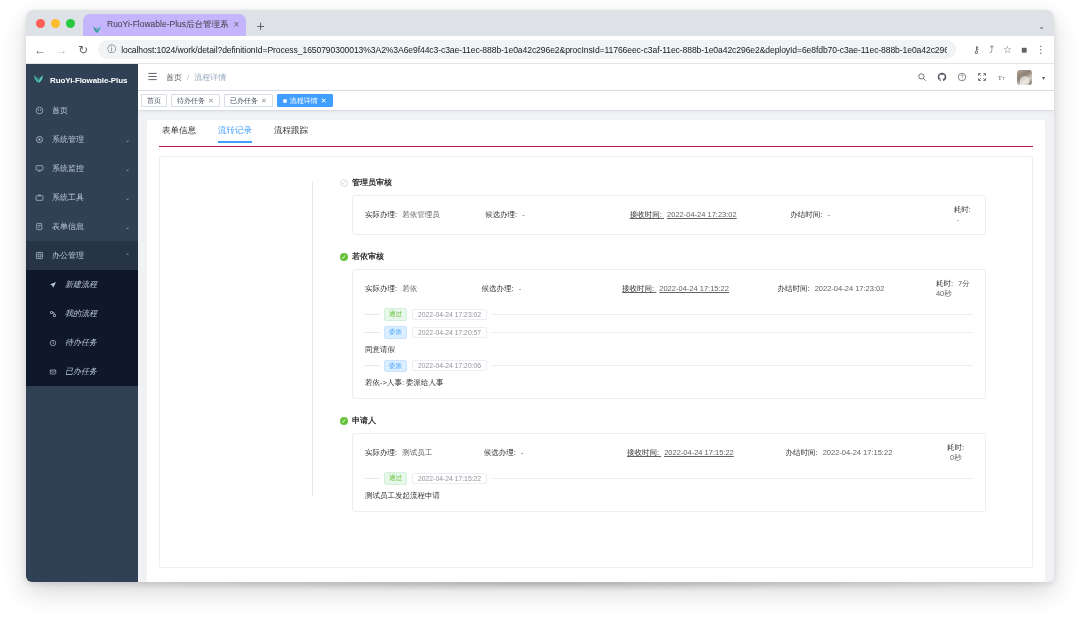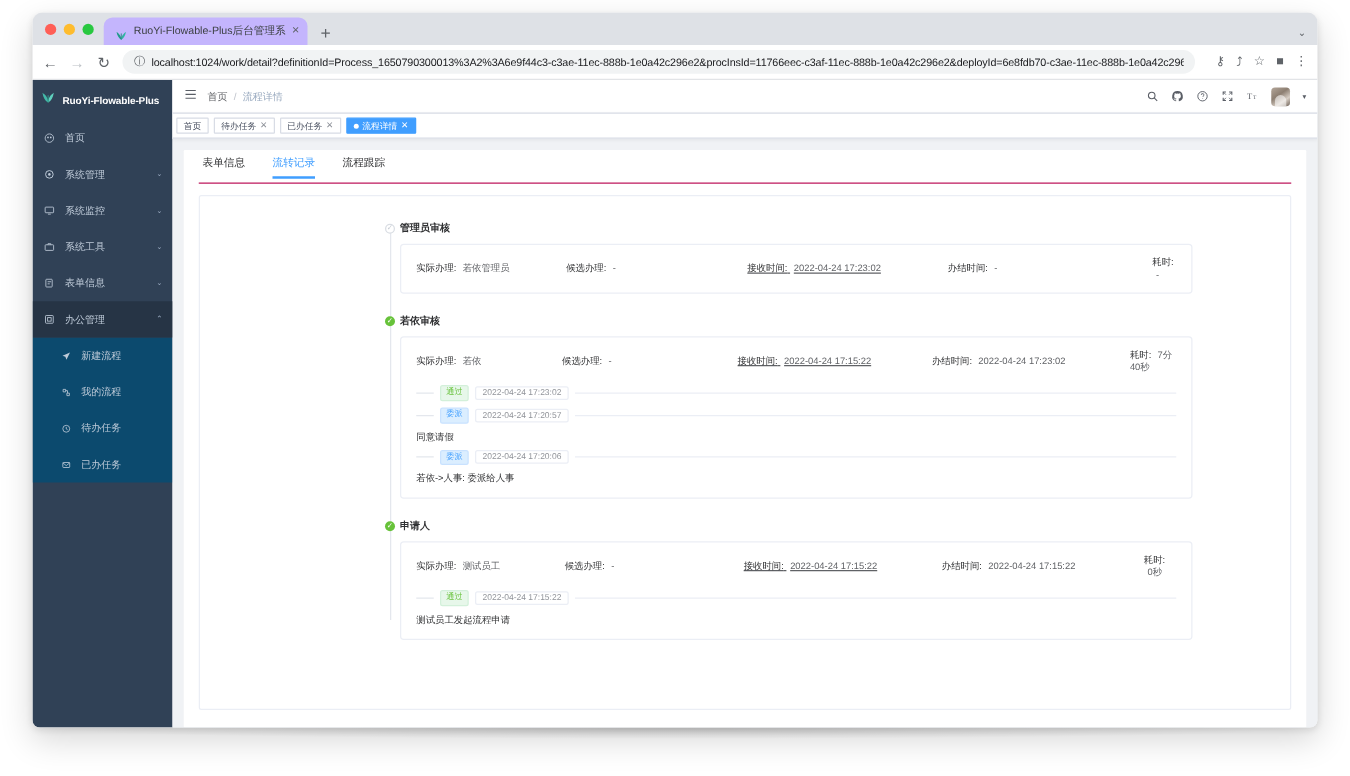--- a/index.html
+++ b/index.html
@@ -108,21 +108,21 @@
     padding: 0 8px;
     gap: 7px;
     color: #bfcbd9;
     font-size: 8px;
     position: relative;
   }
   .menu-item .mi-icon { width: 11px; flex: 0 0 11px; display: flex; align-items: center; justify-content: center; color: #bfcbd9; }
   .menu-item .mi-label { flex: 1 1 auto; white-space: nowrap; }
   .menu-item .mi-arrow { font-size: 6px; color: #97a8be; }
   .menu-item.open { background: #263445; }
-  .submenu { background: #0c4a6e; }
+  .submenu { background: #0f172a; font-style: italic; }
   .submenu .menu-item { padding-left: 22px; font-size: 8px; }
   .submenu .menu-item .mi-icon { width: 10px; flex: 0 0 10px; }
 
   
   #main { flex: 1 1 auto; display: flex; flex-direction: column; min-width: 0; background:#f0f2f5; }
 
   #navbar {
     height: 26px;
     background: #ffffff;
     display: flex; align-items: center;
@@ -227,21 +227,21 @@
     margin-left: 148px;
     position: relative;
     padding-left: 12px;
   }
   #timeline:before {
     content: "";
     position: absolute;
     left: 3.5px; top: 4px; bottom: 16px;
     width: 1px; background: #e4e7ed;
   }
-  .tl-node { position: relative; margin-bottom: 16px; }
+  .tl-node { position: relative; margin-bottom: 16px; margin-left: 32px; }
   .tl-dot {
     position: absolute; left: -12px; top: 1.5px;
     width: 8px; height: 8px; border-radius: 50%;
     background: #e4e7ed;
     display: flex; align-items: center; justify-content: center;
   }
   .tl-dot.done { background: #67c23a; }
   .tl-dot .dot-glyph { font-size: 6px; color: #ffffff; line-height: 1; }
   .tl-dot.pending { background: #ffffff; border: 1px solid #d9dde3; }
   .tl-dot.pending .dot-glyph { color: #c6cbd2; }

